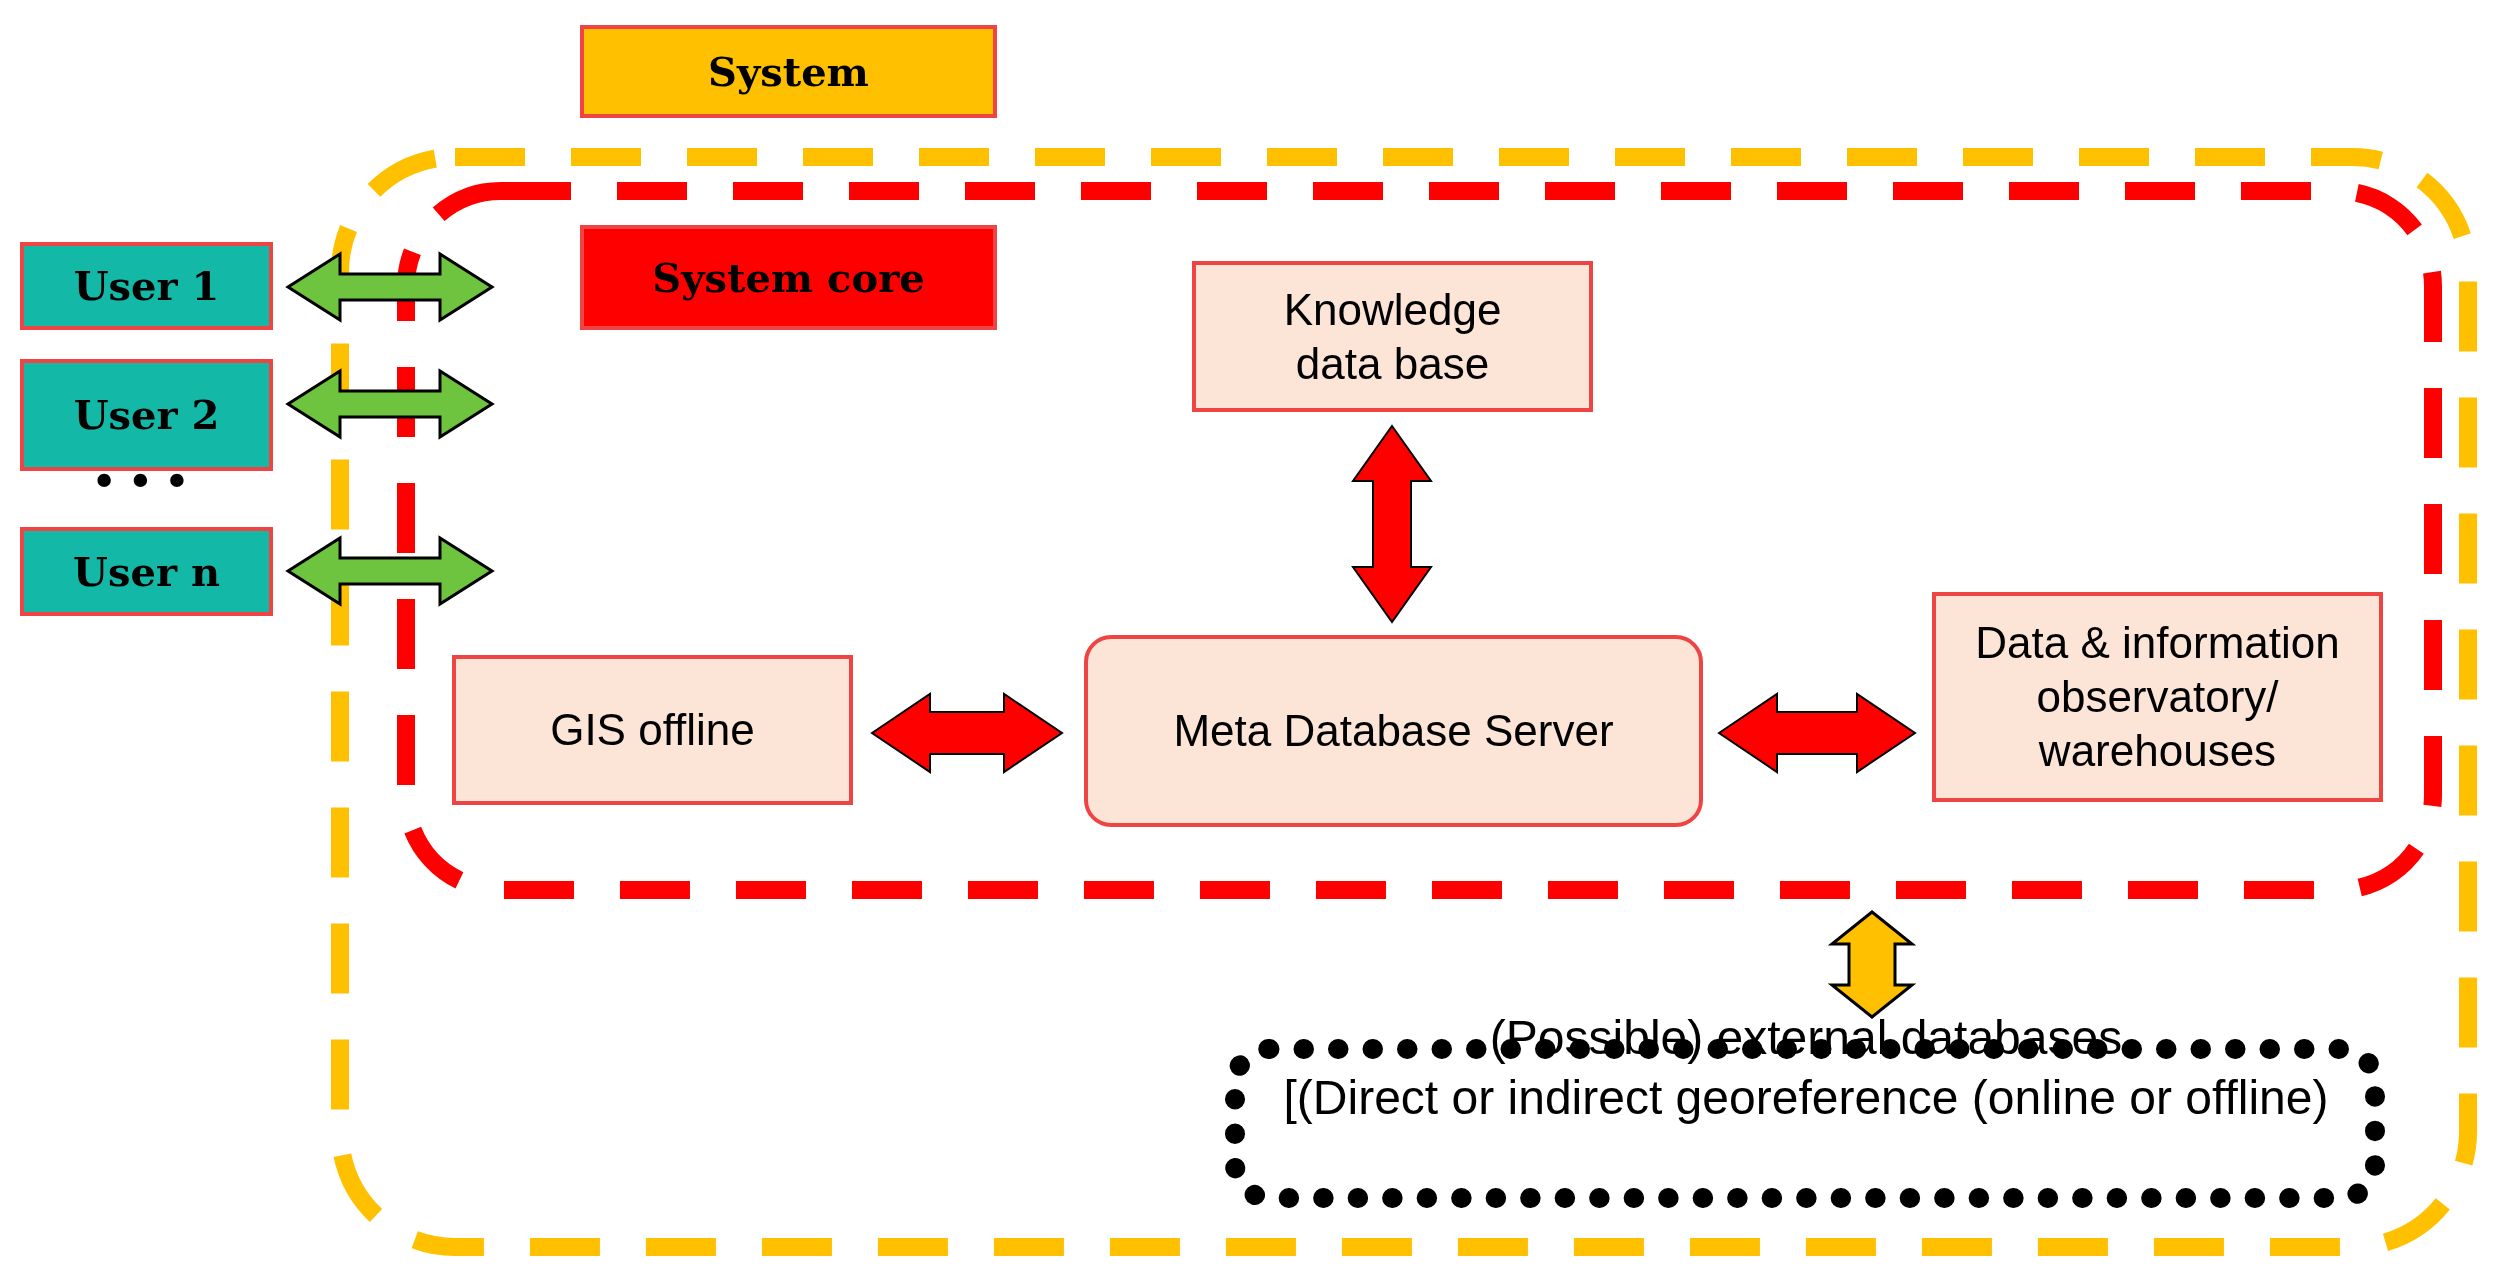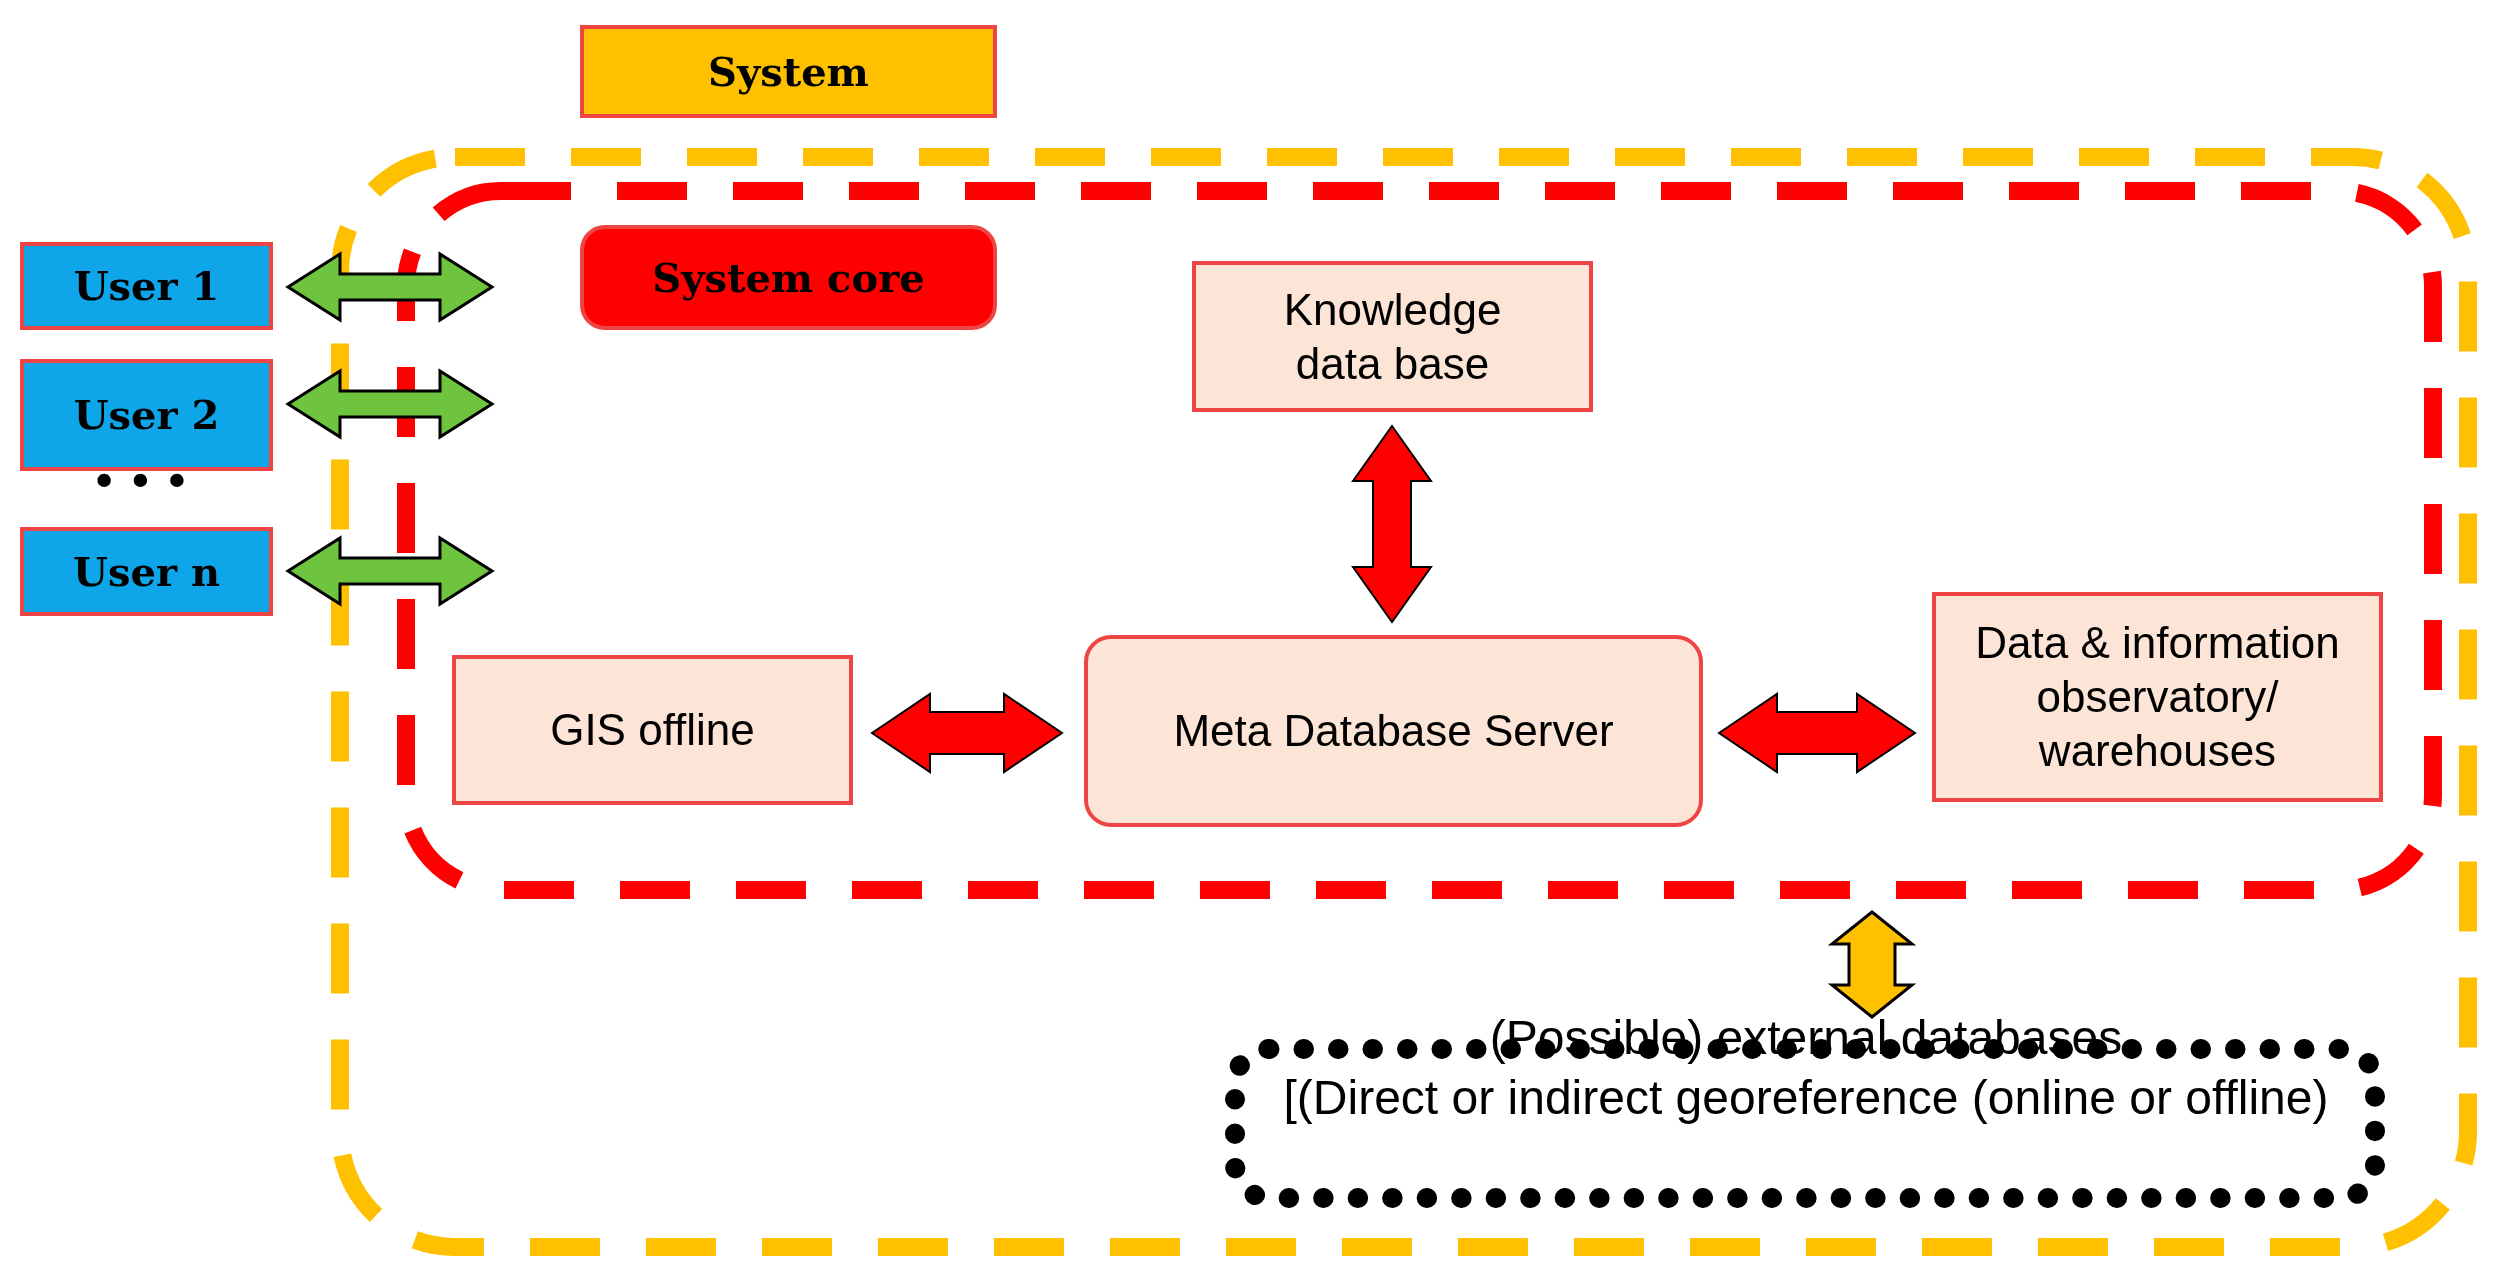--- a/index.html
+++ b/index.html
@@ -23,21 +23,21 @@
   }
   .serif {
     font-family:"DejaVu Serif","Liberation Serif",serif;
     font-weight:bold;
     font-size:40px;
     line-height:1.0;
   }
   .sans  { font-size:44px; }
   .gold  { background:#FFC000; }
   .redbg { background:#FF0000; }
-  .gray  { background:#0ea5e9; }
+  .gray  { background:#14b8a6; }
   .peach { background:#FCE4D6; }
   .ellipsis {
     position:absolute;
     left:20px; top:450px; width:253px; height:60px;
     display:flex; align-items:center; justify-content:center;
     font-size:38px; font-weight:bold; letter-spacing:12px;
     font-family:"DejaVu Serif","Liberation Serif",serif;
   }
   .external-text {
     position:absolute;
@@ -70,21 +70,21 @@
 
     <path d="M 872 733 L 930 694 L 930 712 L 1004 712 L 1004 694 L 1062 733 L 1004 772 L 1004 754 L 930 754 L 930 772 Z" fill="#FF0000" stroke="#000" stroke-width="2"></path>
 
     <path d="M 1719 733 L 1777 694 L 1777 712 L 1857 712 L 1857 694 L 1915 733 L 1857 772 L 1857 754 L 1777 754 L 1777 772 Z" fill="#FF0000" stroke="#000" stroke-width="2"></path>
 
     <path d="M 1872 912 L 1912 944 L 1895 944 L 1895 985 L 1912 985 L 1872 1017 L 1832 985 L 1849 985 L 1849 944 L 1832 944 Z" fill="#FFC000" stroke="#000" stroke-width="3"></path>
   </svg>
 
   <div class="node gold serif" style="left:580px; top:25px; width:417px; height:93px;">System</div>
 
-  <div class="node redbg serif" style="left:580px; top:225px; width:417px; height:105px;border-radius:25px;">System core</div>
+  <div class="node redbg serif" style="left:580px; top:225px; width:417px; height:105px;">System core</div>
 
   <div class="node gray serif" style="left:20px; top:242px; width:253px; height:88px;">User 1</div>
   <div class="node gray serif" style="left:20px; top:359px; width:253px; height:112px;">User 2</div>
   <div class="ellipsis">•••</div>
   <div class="node peach sans" style="left:1192px; top:261px; width:401px; height:151px;">Knowledge
 data base</div>
 
   <div class="node gray serif" style="left:20px; top:527px; width:253px; height:89px;">User n</div>
 
   <div class="node peach sans" style="left:452px; top:655px; width:401px; height:150px;">GIS offline</div>

